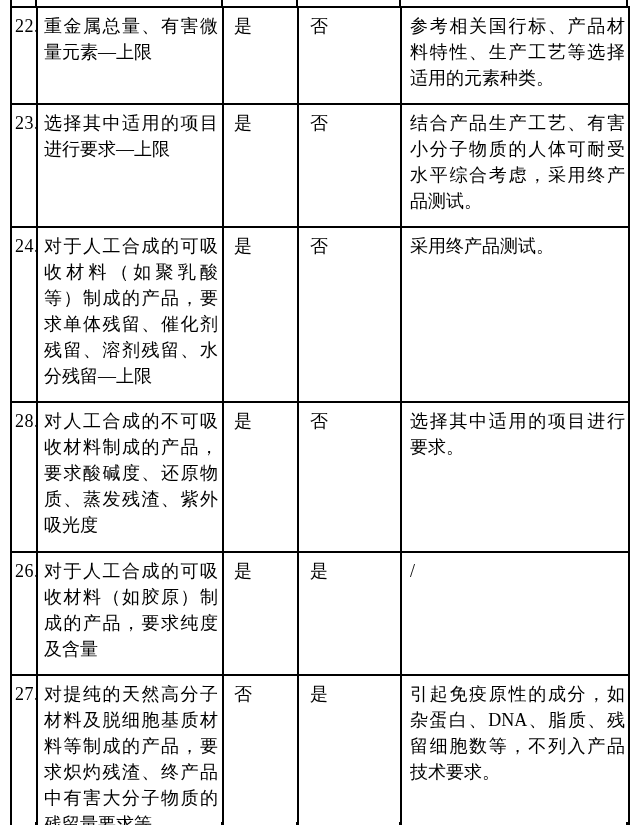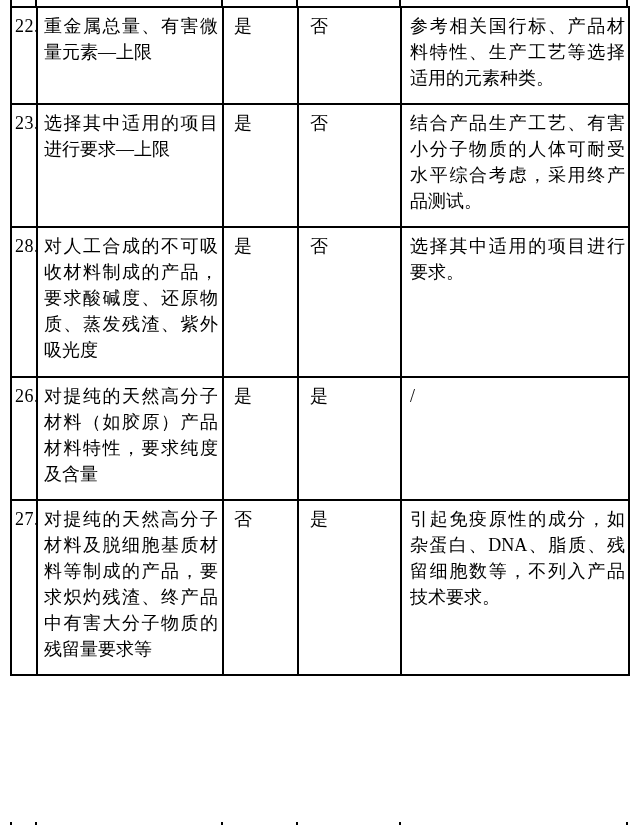--- a/index.html
+++ b/index.html
@@ -106,30 +106,37 @@
         <td class="yn yn2">否</td>
         <td class="remark">参考相关国行标、产品材料特性、生产工艺等选择适用的元素种类。</td>
       </tr>
       <tr class="r1">
         <td class="num">23.</td>
         <td class="item">选择其中适用的项目进行要求—上限</td>
         <td class="yn">是</td>
         <td class="yn yn2">否</td>
         <td class="remark">结合产品生产工艺、有害小分子物质的人体可耐受水平综合考虑，采用终产品测试。</td>
       </tr>
+      <tr class="r2">
+        <td class="num">24.</td>
+        <td class="item">对于人工合成的可吸收材料（如聚乳酸等）制成的产品，要求单体残留、催化剂残留、溶剂残留、水分残留—上限</td>
+        <td class="yn">是</td>
+        <td class="yn yn2">否</td>
+        <td class="remark">采用终产品测试。</td>
+      </tr>
       <tr class="r3">
         <td class="num">28.</td>
         <td class="item">对人工合成的不可吸收材料制成的产品，要求酸碱度、还原物质、蒸发残渣、紫外吸光度</td>
         <td class="yn">是</td>
         <td class="yn yn2">否</td>
         <td class="remark">选择其中适用的项目进行要求。</td>
       </tr>
       <tr class="r4">
         <td class="num">26.</td>
-        <td class="item">对提纯的天然高分子材料（如胶原）产品材料特性，要求纯度及含量</td>
+        <td class="item">对于人工合成的可吸收材料（如胶原）制成的产品，要求纯度及含量</td>
         <td class="yn">是</td>
         <td class="yn yn2">是</td>
         <td class="remark">/</td>
       </tr>
       <tr class="r5">
         <td class="num">27.</td>
         <td class="item">对提纯的天然高分子材料及脱细胞基质材料等制成的产品，要求炽灼残渣、终产品中有害大分子物质的残留量要求等</td>
         <td class="yn">否</td>
         <td class="yn yn2">是</td>
         <td class="remark">引起免疫原性的成分，如杂蛋白、DNA、脂质、残留细胞数等，不列入产品技术要求。</td>

